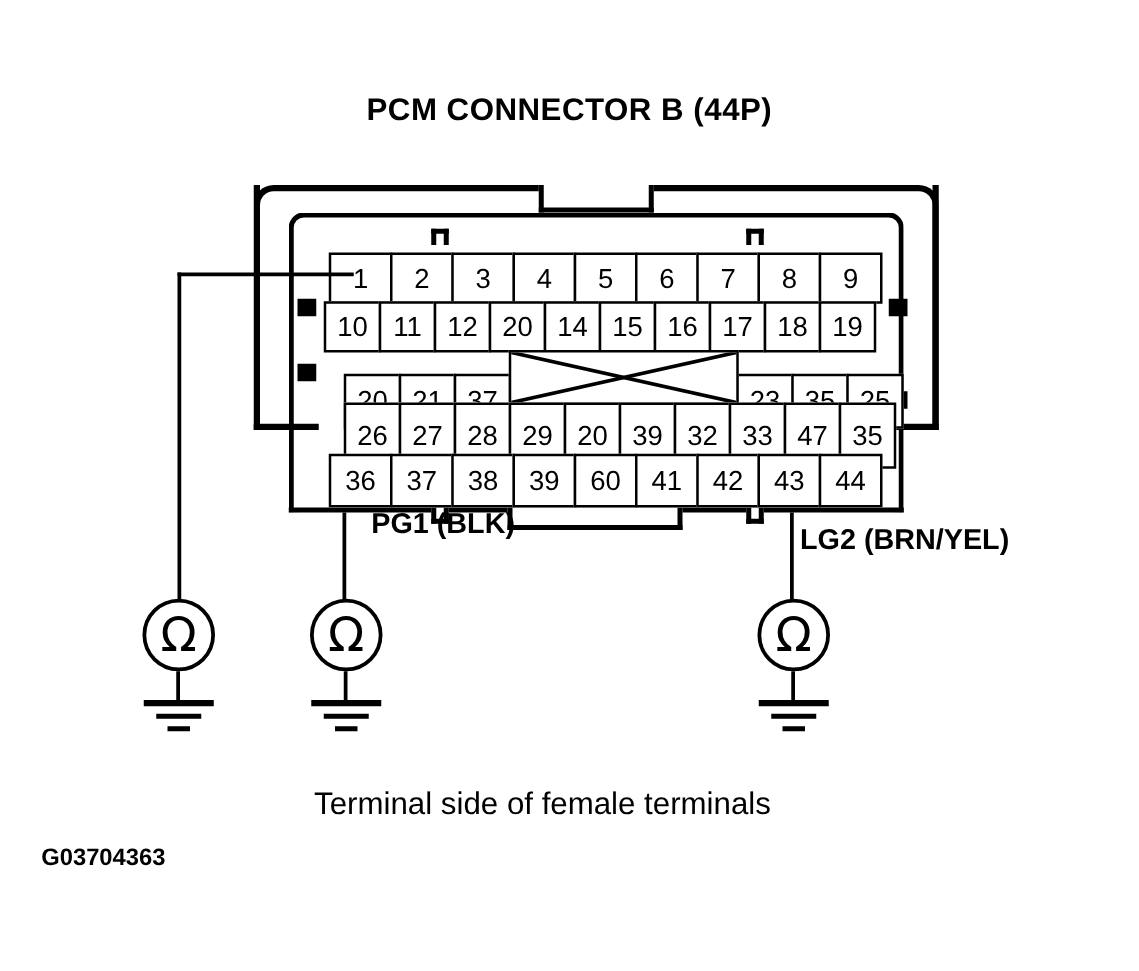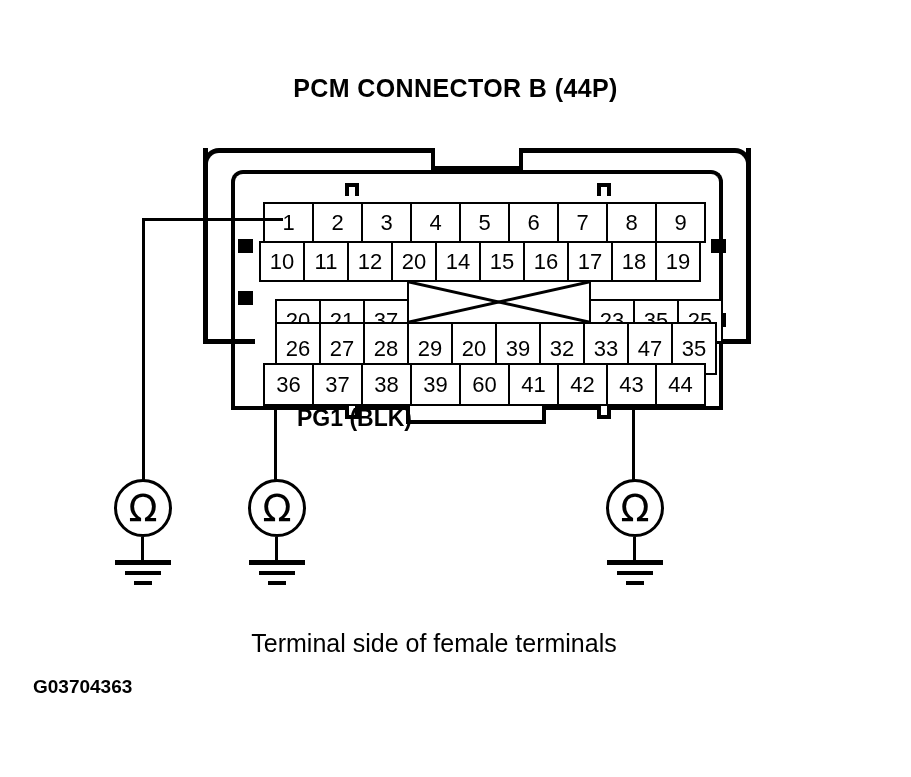--- a/index.html
+++ b/index.html
@@ -218,20 +218,21 @@
     </div>
 
   </div>
 
   <div class="ln" id="pg2-h"></div>
   <div class="ln" id="pg2-v"></div>
   <div class="ln" id="pg1-v"></div>
   <div class="ln" id="lg2-v"></div>
 
   <div class="lbl" id="lbl-pg1">PG1 (BLK)</div>
+  <div class="lbl" id="lbl-lg2">LG2 (BRN/YEL)</div>
 
   <div class="ohm" id="ohm1">
     <div class="circ"></div>
     <div class="sym">Ω</div>
   </div>
   <div class="ohm" id="ohm2">
     <div class="circ"></div>
     <div class="sym">Ω</div>
   </div>
   <div class="ohm" id="ohm3">

